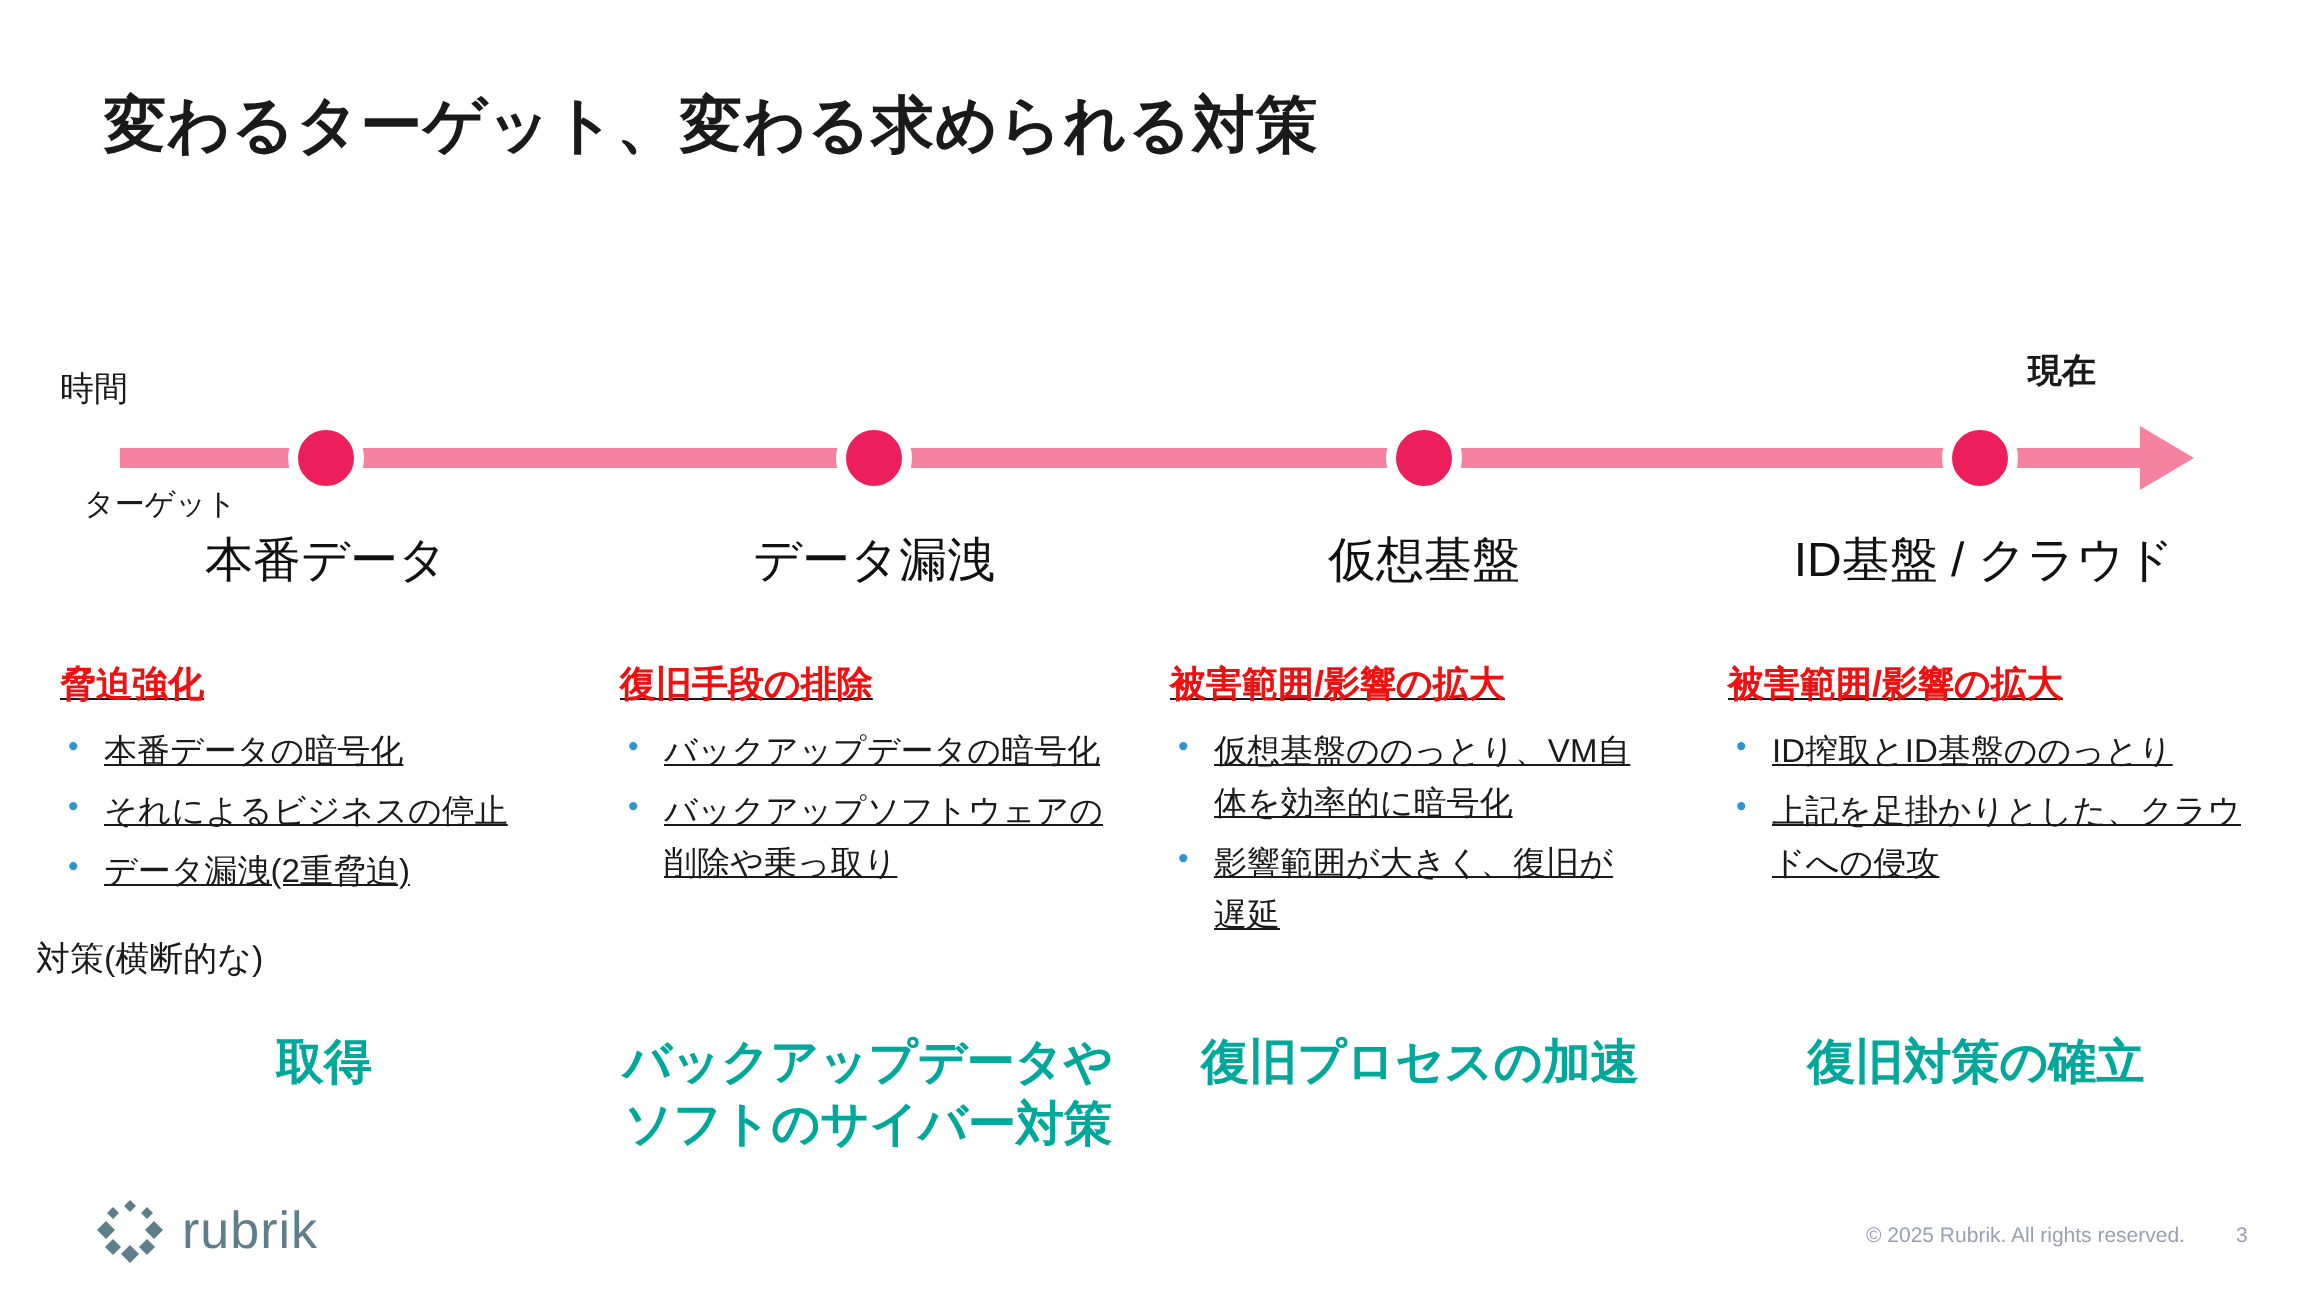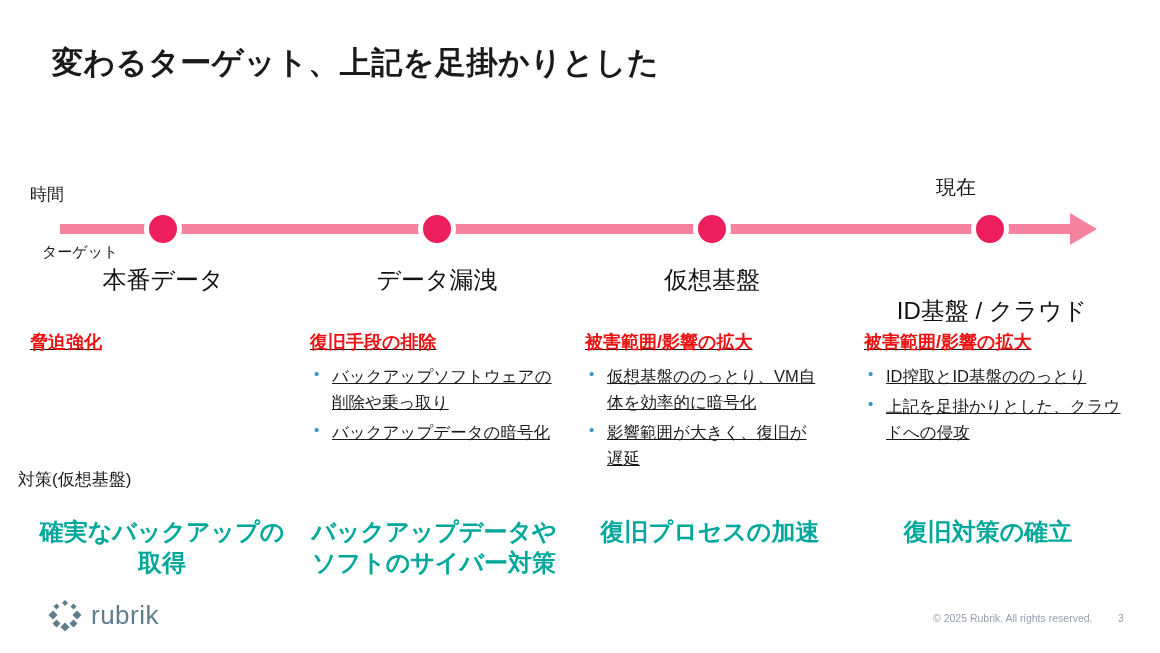--- a/index.html
+++ b/index.html
@@ -10,30 +10,30 @@
   }
   .abs { position:absolute; }
 
   .title {
     left:52px; top:42px; font-size:31px; font-weight:700; letter-spacing:0.5px;
   }
 
   
   .time-label   { left:30px;  top:183px; font-size:17px; }
   .target-axis-label { left:18px; top:243px; font-size:15px;margin-left:24px; }
-  .now-label    { left:956px; top:174px; transform:translateX(-50%); font-size:20px; font-weight:400; }
+  .now-label    { left:1031px; top:174px; transform:translateX(-50%); font-size:17px; font-weight:700; }
   .tl-line  { left:60px; top:224px; width:1013px; height:10px; background:#F5829F; }
   .tl-arrow { left:1070px; top:213px; width:0; height:0;
               border-left:27px solid #F5829F; border-top:16px solid transparent; border-bottom:16px solid transparent; }
   .tl-dot   { top:210px; width:28px; height:28px; border-radius:50%;
               background:#EC1E5B; border:5px solid #ffffff; box-sizing:content-box; }
   .dot-1 { left:144px; } .dot-2 { left:418px; } .dot-3 { left:693px; } .dot-4 { left:971px; }
 
   .target-label { top:264px; transform:translateX(-50%); font-size:24px; white-space:nowrap; color:#111; }
-  .tgt-1 { left:163px; } .tgt-2 { left:437px; } .tgt-3 { left:712px; } .tgt-4 { left:992px;margin-top:31px; }
+  .tgt-1 { left:163px; } .tgt-2 { left:437px; } .tgt-3 { left:712px; } .tgt-4 { left:992px; }
 
   
   .threat { top:330px;text-decoration:underline; }
   .col-1 { left:28px;  width:258px; }
   .col-2 { left:308px; width:258px; }
   .col-3 { left:583px; width:236px; }
   .col-4 { left:862px; width:260px; }
   .threat-title { font-size:18px; font-weight:700; color:#EE1111; margin:0 0 9px 2px; }
   .threat ul { list-style:none; margin:0; padding:0; font-size:16.5px; line-height:1.58; }
   .threat li { position:relative; padding-left:24px; margin-bottom:4px; }
@@ -54,66 +54,70 @@
   .logo { left:48px; top:598px; display:flex; align-items:center; gap:9px; }
   .logo-text { font-size:26px; color:#5E7E8C; letter-spacing:0.5px; }
   .copyright   { left:933px;  top:612px; font-size:10.5px; color:#98A0B2; }
   .page-number { left:1118px; top:612px; font-size:10.5px; color:#98A0B2; }
 </style>
 </head>
 <body>
 
 <div class="slide">
 
-  <div class="abs title">変わるターゲット、上記を足掛かりとした</div>
+  <div class="abs title">変わるターゲット、変わる求められる対策</div>
 
   <div class="abs time-label">時間</div>
   <div class="abs tl-line"></div>
   <div class="abs tl-arrow"></div>
   <div class="abs tl-dot dot-1"></div>
   <div class="abs tl-dot dot-2"></div>
   <div class="abs tl-dot dot-3"></div>
   <div class="abs tl-dot dot-4"></div>
   <div class="abs now-label">現在</div>
   <div class="abs target-axis-label">ターゲット</div>
 
   <div class="abs target-label tgt-1">本番データ</div>
   <div class="abs target-label tgt-2">データ漏洩</div>
   <div class="abs target-label tgt-3">仮想基盤</div>
   <div class="abs target-label tgt-4">ID基盤 / クラウド</div>
 
   <div class="abs threat col-1">
     <div class="threat-title">脅迫強化</div>
+    <ul>
+      <li>本番データの暗号化</li>
+      <li>それによるビジネスの停止</li>
+      <li>データ漏洩(2重脅迫)</li>
+    </ul>
   </div>
   <div class="abs threat col-2">
     <div class="threat-title">復旧手段の排除</div>
     <ul>
+      <li>バックアップデータの暗号化</li>
       <li>バックアップソフトウェアの削除や乗っ取り</li>
-      <li>バックアップデータの暗号化</li>
     </ul>
   </div>
   <div class="abs threat col-3">
     <div class="threat-title">被害範囲/影響の拡大</div>
     <ul>
       <li>仮想基盤ののっとり、VM自体を効率的に暗号化</li>
       <li>影響範囲が大きく、復旧が遅延</li>
     </ul>
   </div>
   <div class="abs threat col-4">
     <div class="threat-title">被害範囲/影響の拡大</div>
     <ul>
       <li>ID搾取とID基盤ののっとり</li>
       <li>上記を足掛かりとした、クラウドへの侵攻</li>
     </ul>
   </div>
 
-  <div class="abs measures-label">対策(仮想基盤)</div>
+  <div class="abs measures-label">対策(横断的な)</div>
 
   <div class="abs measure m-1">
-    <div>確実なバックアップの</div>
     <div>取得</div>
   </div>
   <div class="abs measure m-2">
     <div>バックアップデータや</div>
     <div>ソフトのサイバー対策</div>
   </div>
   <div class="abs measure m-3">
     <div>復旧プロセスの加速</div>
   </div>
   <div class="abs measure m-4">

